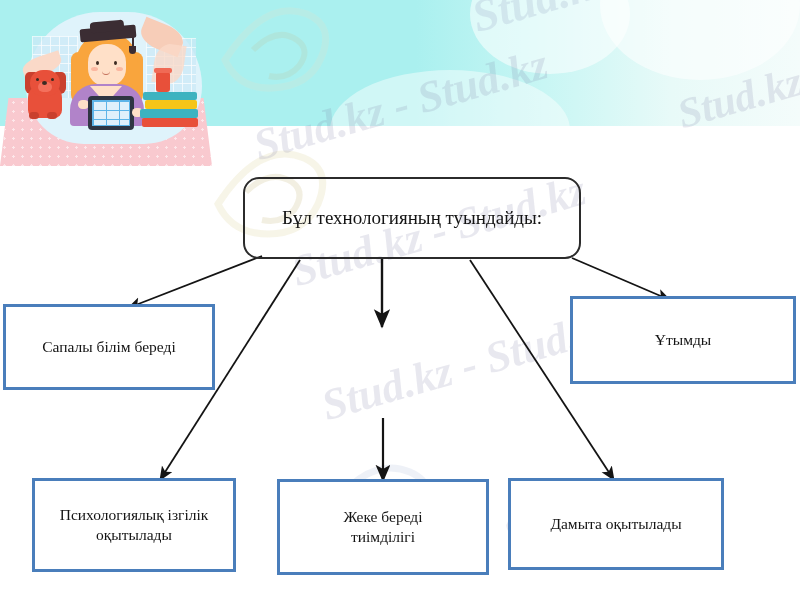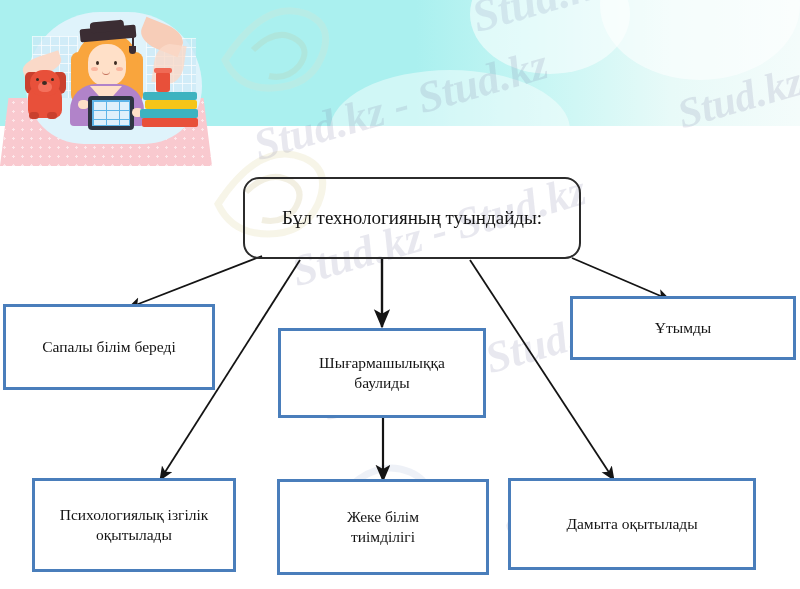--- a/index.html
+++ b/index.html
@@ -317,44 +317,38 @@
   </svg>
 
   <div class="node node-title" style="left:243px; top:177px; width:338px; height:82px;">
     <span class="node-inner">Бұл технологияның туындайды:</span>
   </div>
 
   <div class="node node-box" style="left:3px; top:304px; width:212px; height:86px;">
     <span class="node-inner">Сапалы білім береді</span>
   </div>
 
-  <div class="node node-box" style="left:278px; top:328px; width:208px; height:90px;">
-    <span class="node-inner">
-      <span>Шығармашылыққа</span><br>
-      <span>баулиды</span>
-    </span>
-  </div>
-
-  <div class="node node-box" style="left:570px; top:296px; width:226px; height:64px;">
+
+  <div class="node node-box" style="left:570px; top:296px; width:226px; height:88px;">
     <span class="node-inner">
       <span>Ұтымды</span><br>
     </span>
   </div>
 
   <div class="node node-box" style="left:32px; top:478px; width:204px; height:94px;">
     <span class="node-inner">
       <span>Психологиялық ізгілік</span><br>
       <span>оқытылады</span>
     </span>
   </div>
 
   <div class="node node-box" style="left:277px; top:479px; width:212px; height:96px;">
     <span class="node-inner">
-      <span>Жеке білім</span><br>
+      <span>Жеке береді</span><br>
       <span>тиімділігі</span>
     </span>
   </div>
 
-  <div class="node node-box" style="left:508px; top:478px; width:248px; height:92px;">
+  <div class="node node-box" style="left:508px; top:478px; width:216px; height:92px;">
     <span class="node-inner">Дамыта оқытылады</span>
   </div>
 
 </div>
 
 </body></html>

